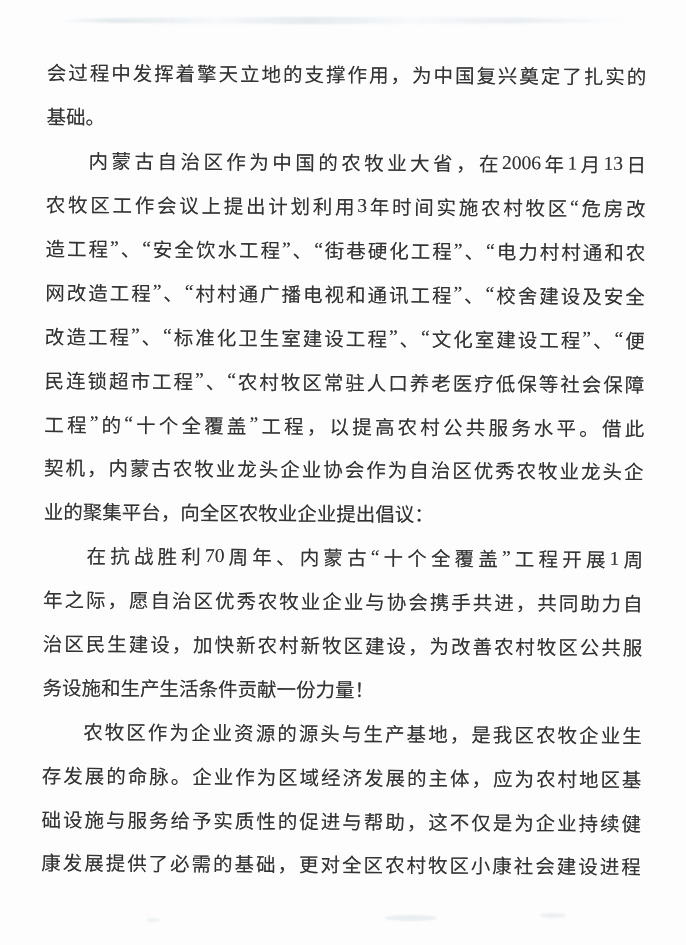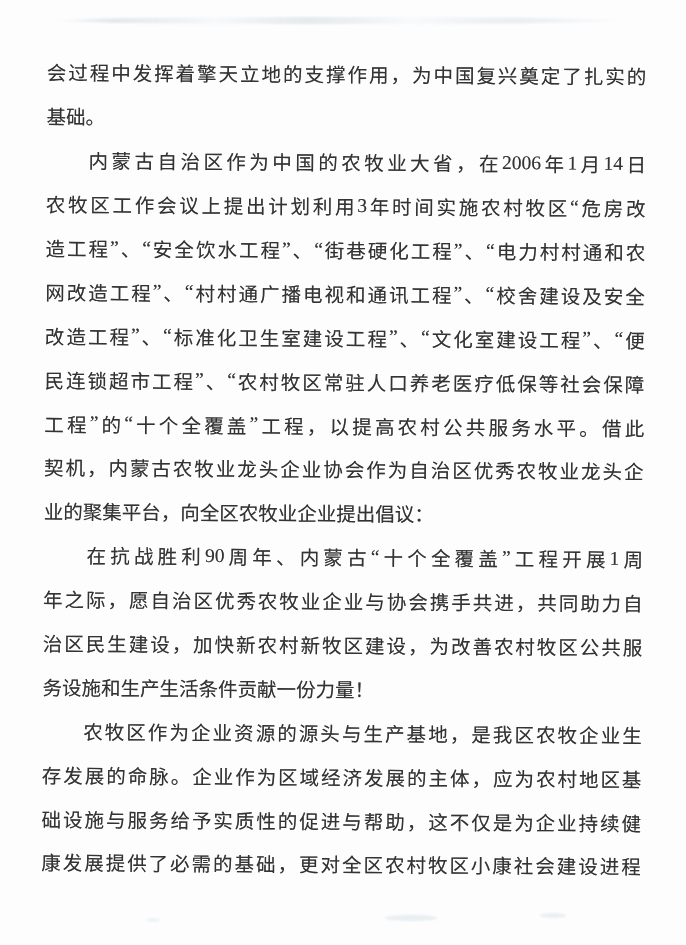--- a/index.html
+++ b/index.html
@@ -120,21 +120,21 @@
         <span class="tok">牧</span>
         <span class="tok">业</span>
         <span class="tok">大</span>
         <span class="tok">省</span>
         <span class="tok">，</span>
         <span class="tok">在</span>
         <span class="tok">2006</span>
         <span class="tok">年</span>
         <span class="tok">1</span>
         <span class="tok">月</span>
-        <span class="tok">14</span>
+        <span class="tok">13</span>
         <span class="tok">日</span>
       </div>
       <div class="line fill">
         <span class="tok">农</span>
         <span class="tok">牧</span>
         <span class="tok">区</span>
         <span class="tok">工</span>
         <span class="tok">作</span>
         <span class="tok">会</span>
         <span class="tok">议</span>
@@ -352,21 +352,21 @@
       <div class="line end">
         <span class="run">业的聚集平台，向全区农牧业企业提出倡议：</span>
       </div>
       <div class="line fill">
         <span class="ind"></span>
         <span class="tok">在</span>
         <span class="tok">抗</span>
         <span class="tok">战</span>
         <span class="tok">胜</span>
         <span class="tok">利</span>
-        <span class="tok">90</span>
+        <span class="tok">70</span>
         <span class="tok">周</span>
         <span class="tok">年</span>
         <span class="tok">、</span>
         <span class="tok">内</span>
         <span class="tok">蒙</span>
         <span class="tok">古</span>
         <span class="tok">“</span>
         <span class="tok">十</span>
         <span class="tok">个</span>
         <span class="tok">全</span>

